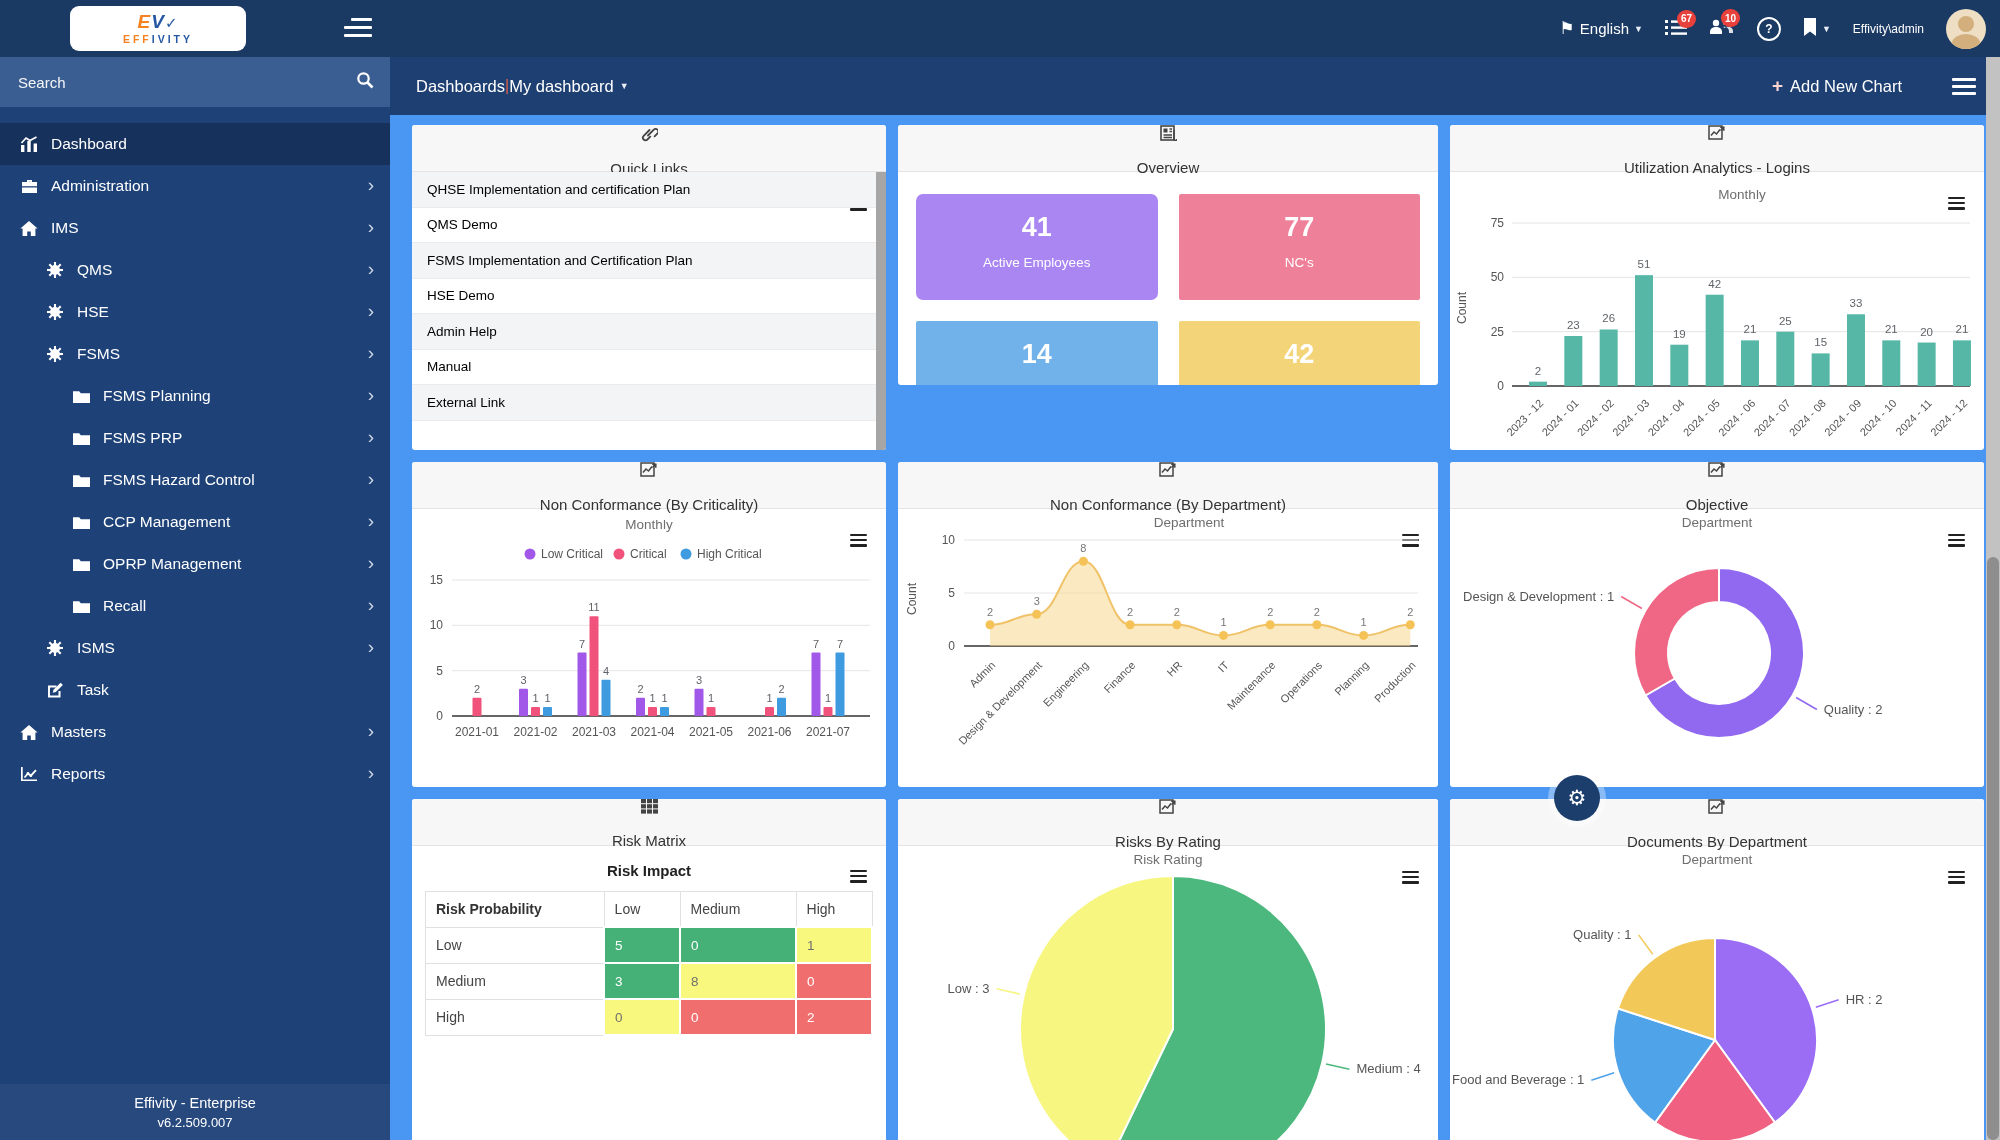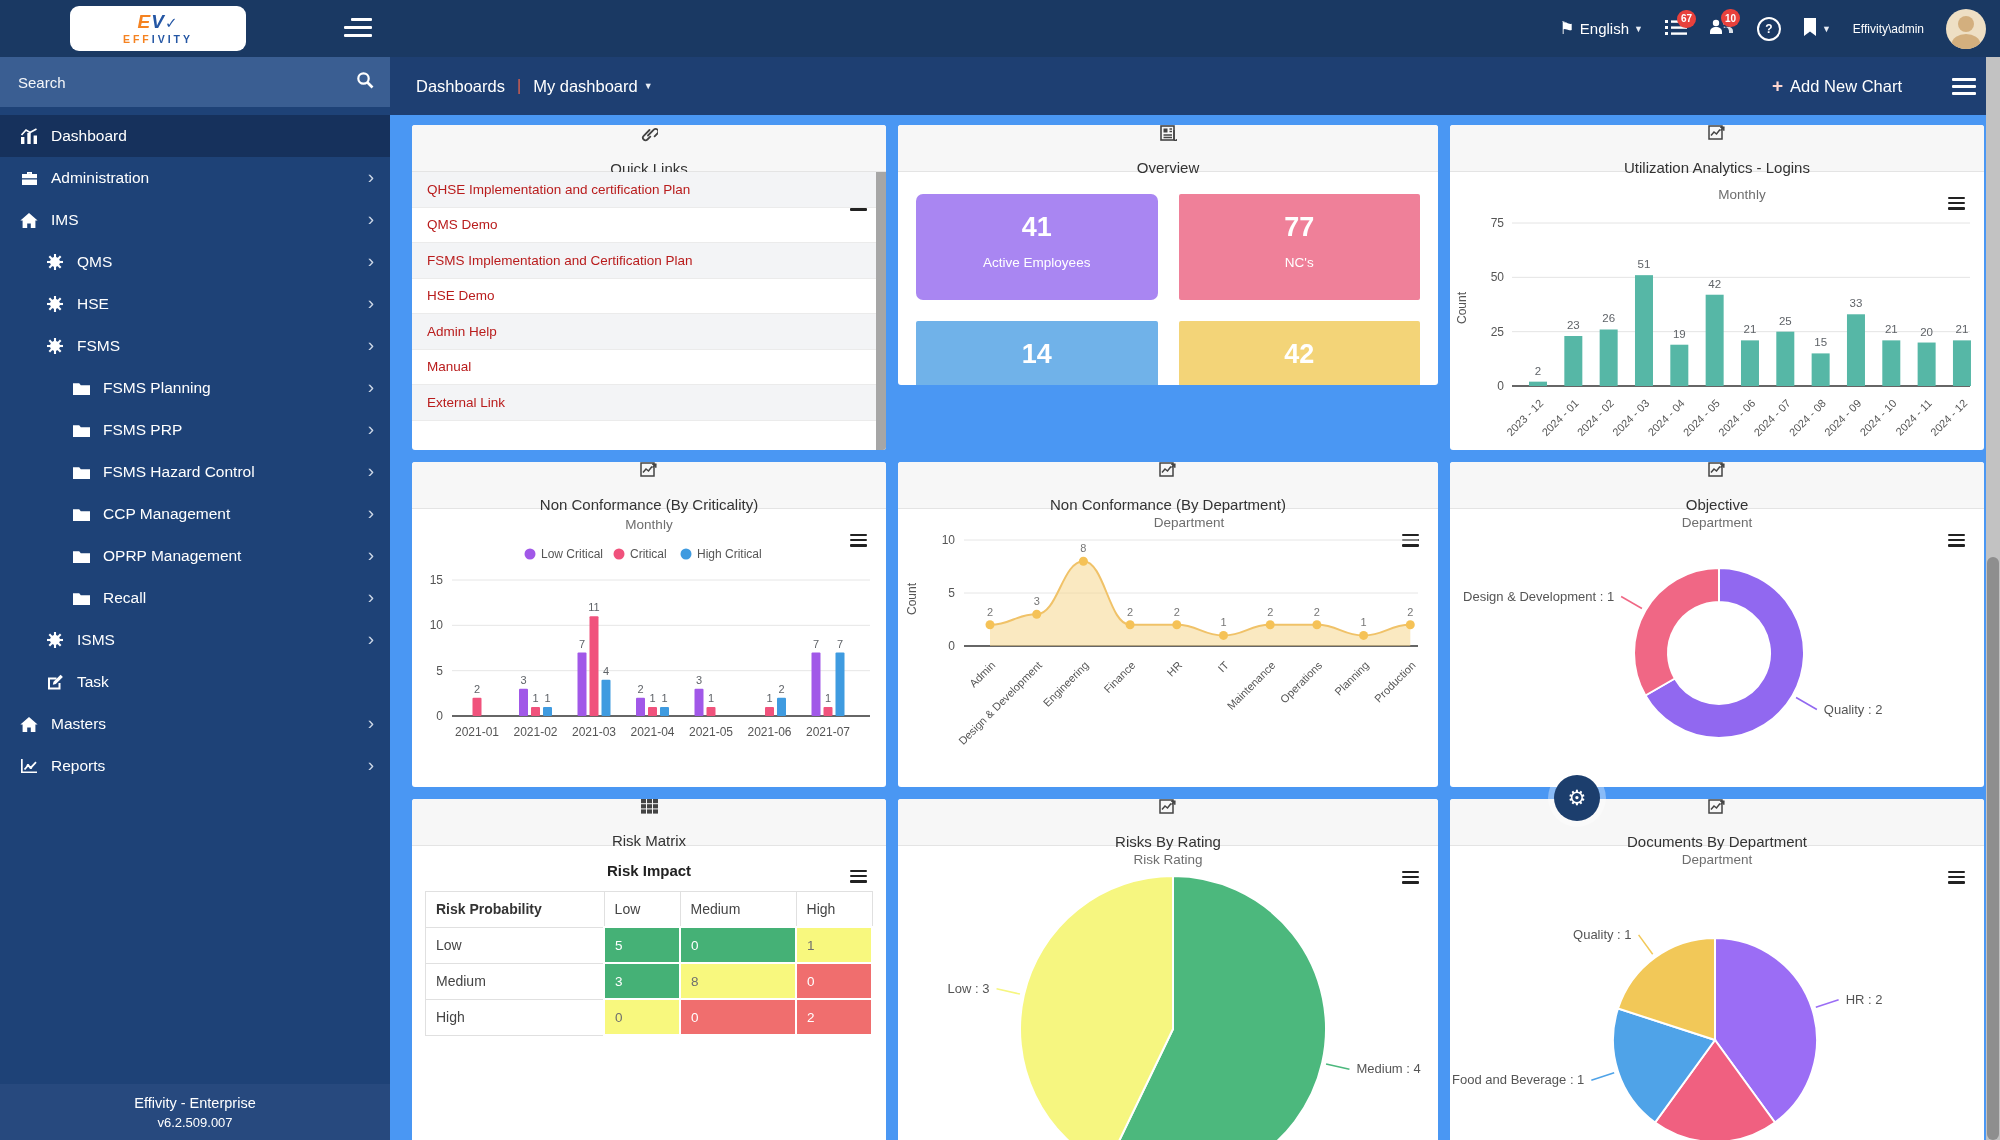--- a/index.html
+++ b/index.html
@@ -27,50 +27,50 @@
              font-size:12px;font-weight:bold;color:#fff;}
   .username{font-size:12px;}
   .avatar{width:40px;height:40px;border-radius:50%;background:#eedfc4;position:relative;overflow:hidden;}
   .avatar .hd{position:absolute;left:12px;top:7px;width:16px;height:16px;border-radius:50%;background:#d3af7e;}
   .avatar .bd{position:absolute;left:6px;top:25px;width:28px;height:18px;border-radius:50% 50% 0 0;background:#d3af7e;}
   
   .sidebar{position:absolute;left:0;top:57px;width:390px;height:1083px;background:#1e4277;z-index:20;}
   .side-search{height:50px;background:#3a5e92;display:flex;align-items:center;padding:0 16px;}
   .side-search input{flex:1;background:transparent;border:none;outline:none;color:#fff;font-size:15px;font-family:inherit;}
   .side-search input::placeholder{color:#fff;opacity:.95;}
-  .side-menu{padding-top:8px;}
+  .side-menu{padding-top:16px;}
   .sn-item{height:42px;display:flex;align-items:center;color:#fff;font-size:15.5px;cursor:pointer;position:relative;}
   .sn-item.active{background:#16315c;}
   .sn-item.lvl0{padding-left:18px;} .sn-item.lvl1{padding-left:44px;} .sn-item.lvl2{padding-left:70px;}
   .sn-icon{width:22px;display:flex;justify-content:center;margin-right:11px;}
   .sn-chev{position:absolute;right:16px;font-size:19px;color:#cdd7e6;top:50%;transform:translateY(-54%);}
   .side-footer{position:absolute;left:0;right:0;bottom:0;height:56px;background:#27497e;color:#fff;text-align:center;
                display:flex;flex-direction:column;justify-content:center;gap:4px;}
   .sf1{font-size:14.5px;} .sf2{font-size:13px;}
   
   .crumbbar{position:absolute;left:390px;top:57px;width:1610px;height:58px;background:#1e3f72;z-index:25;
             display:flex;align-items:center;color:#fff;}
-  .crumb-l{display:flex;align-items:flex-start;padding-left:26px;font-size:16.5px;gap:12px;}
+  .crumb-l{display:flex;align-items:flex-start;padding-left:26px;font-size:16.5px;}
   .crumb-sep{color:#e0604e;font-size:16px;}
   .crumb-cur{display:flex;align-items:center;gap:6px;cursor:pointer;}
   .crumb-r{margin-left:auto;display:flex;align-items:center;gap:44px;padding-right:24px;}
   .addchart{display:flex;align-items:center;gap:7px;font-size:16.5px;cursor:pointer;background:none;border:none;color:#fff;font-family:inherit;}
   .addchart .plus{font-size:19px;font-weight:bold;color:#ffd7d0;}
   .cb-burger span{display:block;width:24px;height:3px;background:#fff;margin:4px 0;border-radius:1px;}
   
   .content{position:absolute;left:390px;top:115px;width:1610px;height:1025px;background:#4a97f3;overflow:hidden;}
   .card{position:absolute;background:#fff;border-radius:3px;overflow:hidden;}
   .card-header{height:46px;background:#f7f7f7;border-bottom:1px solid #e4e4e4;display:flex;align-items:center;padding:0 15px;gap:14px;flex-direction:column;}
   .ch-title{font-size:15px;color:#333;}
   .ch-menu{margin-left:auto;background:none;border:none;cursor:pointer;padding:4px;}
   .ch-menu span{display:block;width:17px;height:2.6px;background:#222;margin:2.6px 0;border-radius:1px;}
   .card-body{position:relative;}
   
   .ql-list{position:absolute;left:0;top:0;right:10px;}
-  .ql-row{height:34.5px;display:flex;align-items:center;padding:0 15px;font-size:13.5px;color:#b91c1c;
+  .ql-row{height:34.5px;display:flex;align-items:center;padding:0 15px;font-size:13.5px;color:#000000;
           border-bottom:1px solid #ebebeb;cursor:pointer;}
   .ql-row:nth-child(odd){background:#f3f4f6;}
   .ql-scroll{position:absolute;right:0;top:0;bottom:0;width:10px;background:#a6a6a6;}
   
   .ov-grid{display:grid;grid-template-columns:1fr 1fr;gap:21px;padding:22px 18px;}
   .ov-tile{height:106px;border-radius:2px;color:#fff;text-align:center;}
   .ov-val{font-size:27px;font-weight:bold;margin-top:18px;}
   .ov-lab{font-size:13.5px;margin-top:12px;}
   
   .rm-wrap{padding:10px 13px 0 13px;}

